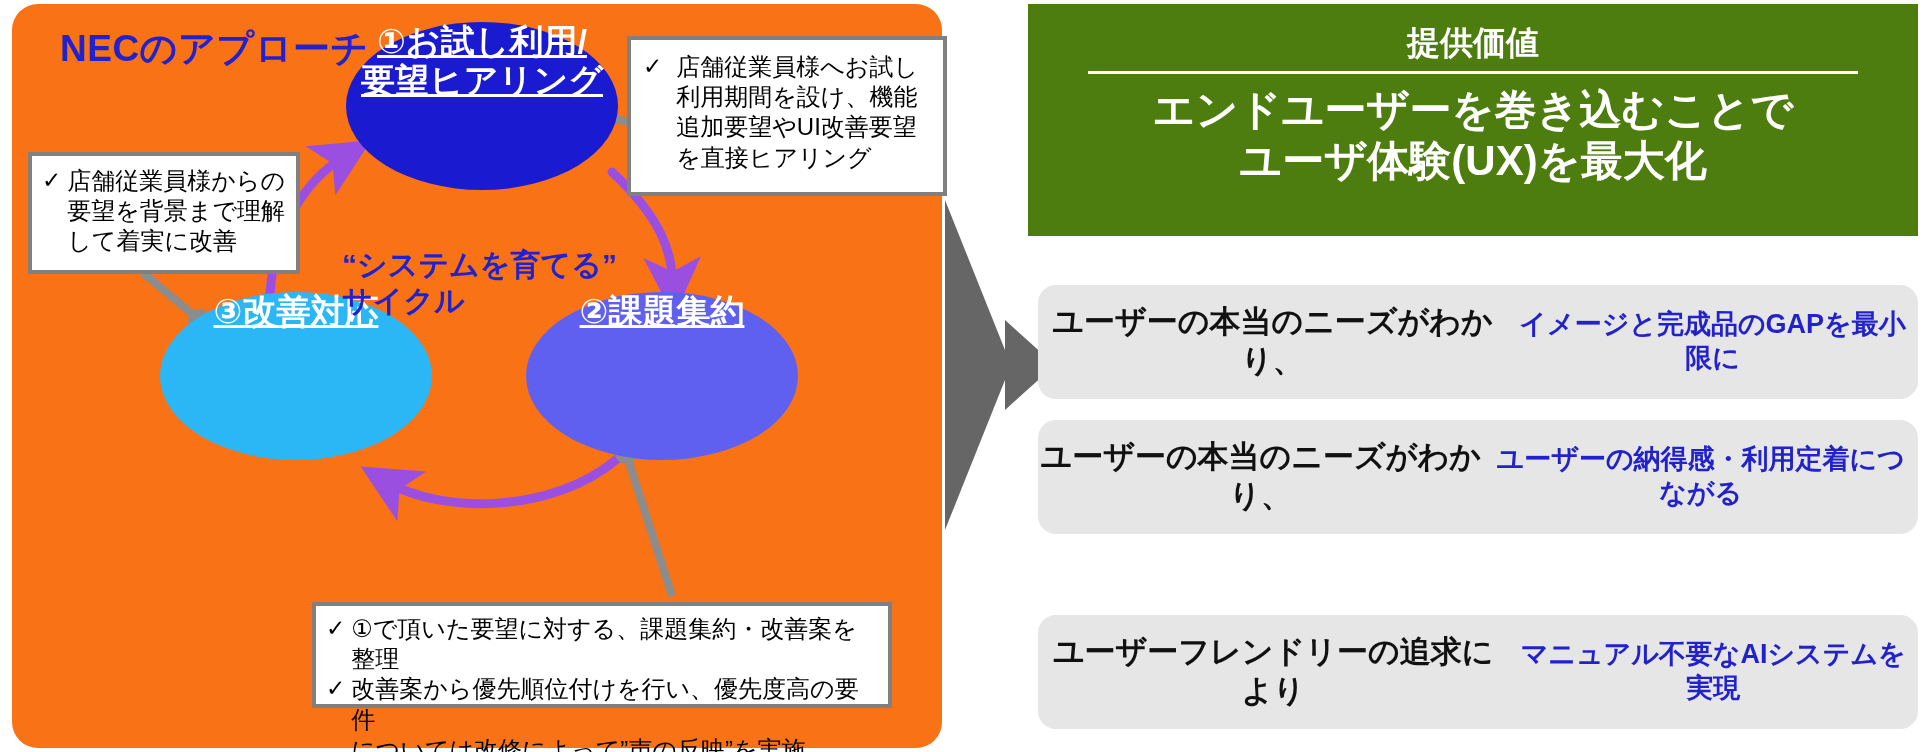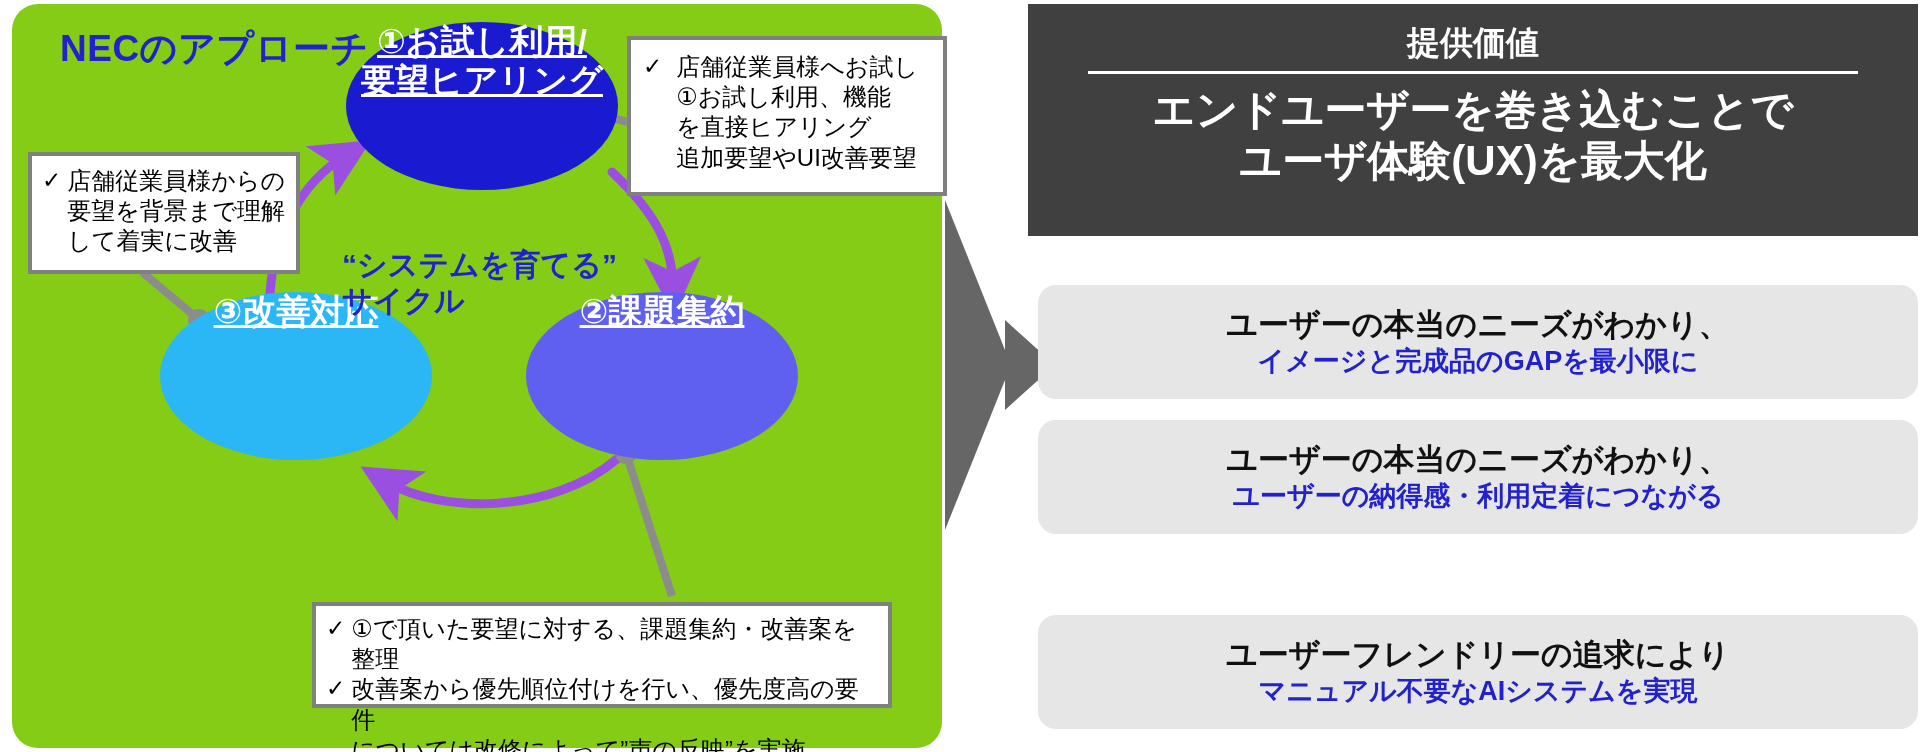--- a/index.html
+++ b/index.html
@@ -3,21 +3,21 @@
 <meta charset="utf-8">
 <style>
   html,body{margin:0;padding:0;background:#ffffff;}
   body{
     width:1930px;height:752px;position:relative;overflow:hidden;
     font-family:"Liberation Sans","DejaVu Sans",sans-serif;
   }
   
   #left-panel{
     position:absolute;left:12px;top:4px;width:930px;height:744px;
-    background:#84cc16;border-radius:26px;
+    background:#f97316;border-radius:26px;
   }
   #approach-title{
     position:absolute;left:48px;top:20px;
     font-size:37px;font-weight:700;color:#2222cc;letter-spacing:.5px;
   }
   .ellipse{
     position:absolute;border-radius:50%;
     display:flex;align-items:flex-start;justify-content:center;
     text-align:center;color:#ffffff;font-weight:700;line-height:1.14;text-decoration:underline;
   }
@@ -51,29 +51,29 @@
   .ck{flex:0 0 auto;margin-right:6px;font-size:23px;line-height:1.26;}
   .ck-text{flex:1 1 auto;}
   .ck-text .ln{display:block;}
   #callout-top-right .ck{margin-right:14px;}
   #callout-top-right .ck-text .ln{text-indent:0;}
   
   #big-arrow{position:absolute;left:945px;top:200px;width:110px;height:330px;}
   
   #right-panel{position:absolute;left:1028px;top:0px;width:890px;height:752px;}
   #value-header{
-    position:absolute;left:0;top:4px;width:890px;height:232px;background:#404040;
+    position:absolute;left:0;top:4px;width:890px;height:232px;background:#4d7c0f;
     color:#ffffff;text-align:center;box-sizing:border-box;padding-top:18px;
   }
   #value-header-title{font-size:33px;font-weight:700;line-height:1.25;}
   #value-divider{width:770px;height:3px;background:#ffffff;margin:8px auto 10px auto;}
   #value-header-main{font-size:42px;font-weight:700;line-height:1.22;}
   .value-card{
     position:absolute;left:10px;width:880px;background:#e6e6e6;border-radius:18px;
-    box-sizing:border-box;text-align:center;display:flex;flex-direction:column;
+    box-sizing:border-box;text-align:center;display:flex;flex-direction:row;
     align-items:center;justify-content:center;
   }
   .value-line1{font-size:31px;font-weight:700;color:#111111;line-height:1.25;}
   .value-line2{font-size:27px;font-weight:700;color:#2222cc;line-height:1.25;}
   #value-card-0{top:285px;height:114px;}
   #value-card-1{top:420px;height:114px;}
   #value-card-2{top:615px;height:114px;}
 </style>
 </head>
 <body>
@@ -122,23 +122,23 @@
   <div id="cycle-caption">
     <span>“システムを育てる”</span><br>
     <span>サイクル</span>
   </div>
 
   <div class="callout" id="callout-top-right">
     <div class="ck-row">
       <span class="ck">✓</span>
       <span class="ck-text">
         <span class="ln">店舗従業員様へお試し</span>
-        <span class="ln">①お試し利用、機能</span>
+        <span class="ln">利用期間を設け、機能</span>
+        <span class="ln">追加要望やUI改善要望</span>
         <span class="ln">を直接ヒアリング</span>
-        <span class="ln">追加要望やUI改善要望</span>
       </span>
     </div>
   </div>
 
   <div class="callout" id="callout-left">
     <div class="ck-row">
       <span class="ck">✓</span>
       <span class="ck-text">
         <span class="ln">店舗従業員様からの</span>
         <span class="ln">要望を背景まで理解</span>

